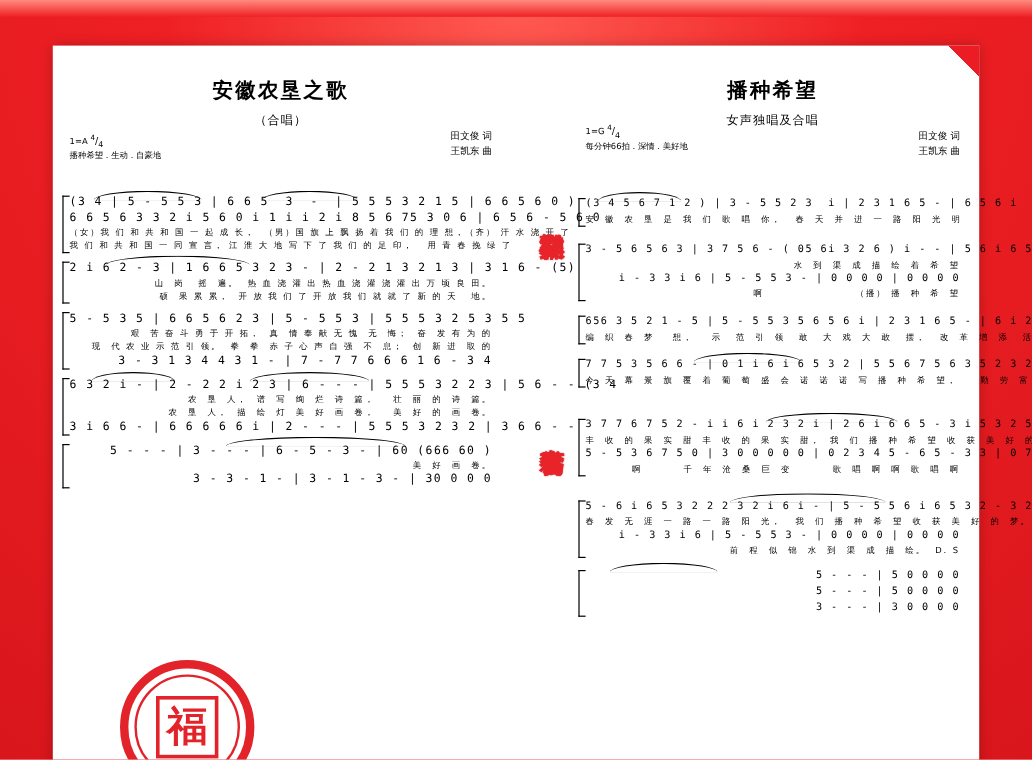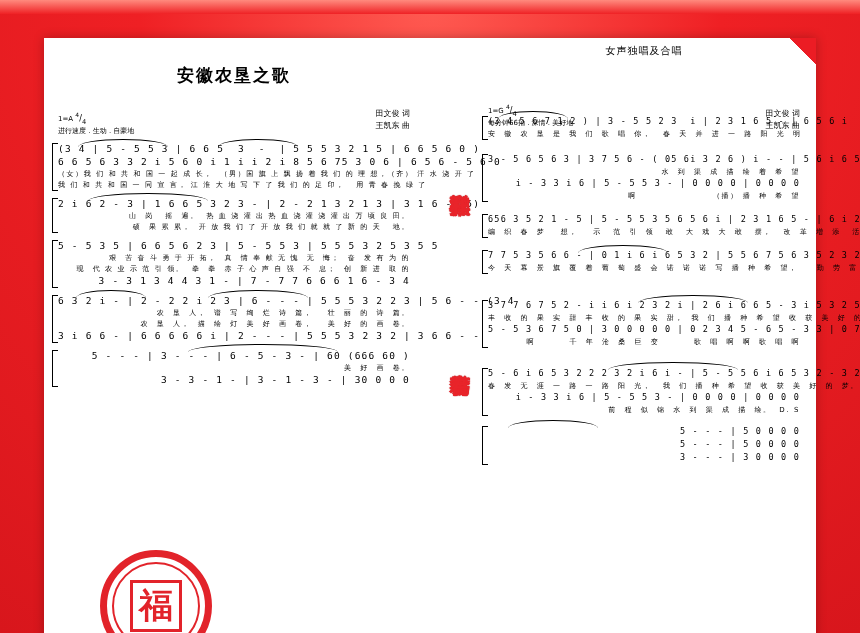--- a/index.html
+++ b/index.html
@@ -115,28 +115,29 @@
 </head>
 <body>
 
 <div id="frame"></div>
 
 <div id="paper">
   <div id="fold"></div>
 
   <div class="col" id="colLeft">
     <div class="title">安徽农垦之歌</div>
+    <div class="subtitle">（合唱）</div>
 
     <div class="tempoblock" style="top:72px;">
       <div><span>1=A</span>
         <span class="meter">
           <sup>4</sup>/<sub>4</sub>
         </span>
       </div>
-      <div>进行速度 . 生动 . 自豪地</div>
+      <div>播种希望 . 生动 . 自豪地</div>
     </div>
 
     <div class="credits" style="top:70px;">
       <div>田文俊  词</div>
       <div>王凯东  曲</div>
     </div>
 
     <div style="margin-top:56px;">
       <div class="system">
         <div class="brace"></div>
@@ -178,20 +179,21 @@
         <div class="brace"></div>
         <div class="line">5 - - - | 3 - - - | 6 - 5 - 3 - | 60 (666 60 )</div>
         <div class="lyric">美  好  画  卷。</div>
         <div class="line">3 - 3 - 1 - | 3 - 1 - 3 - | 30 0 0 0</div>
         <div class="slur" style="left:130px;top:-6px;width:150px;"></div>
       </div>
     </div>
   </div>
 
   <div class="col" id="colRight">
+    <div class="title">播种希望</div>
     <div class="subtitle" style="text-align:center;">女声独唱及合唱</div>
 
     <div class="tempoblock" style="top:64px;">
       <div><span>1=G</span>
         <span class="meter">
           <sup>4</sup>/<sub>4</sub>
         </span>
       </div>
       <div>每分钟66拍 . 深情 . 美好地</div>
     </div>

